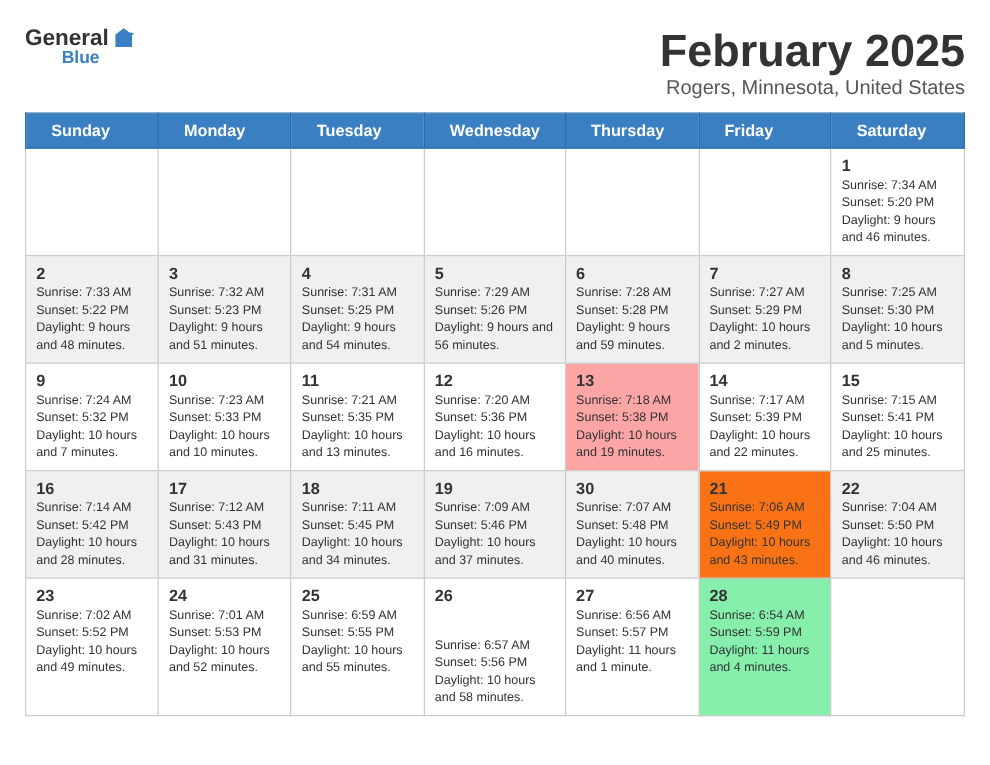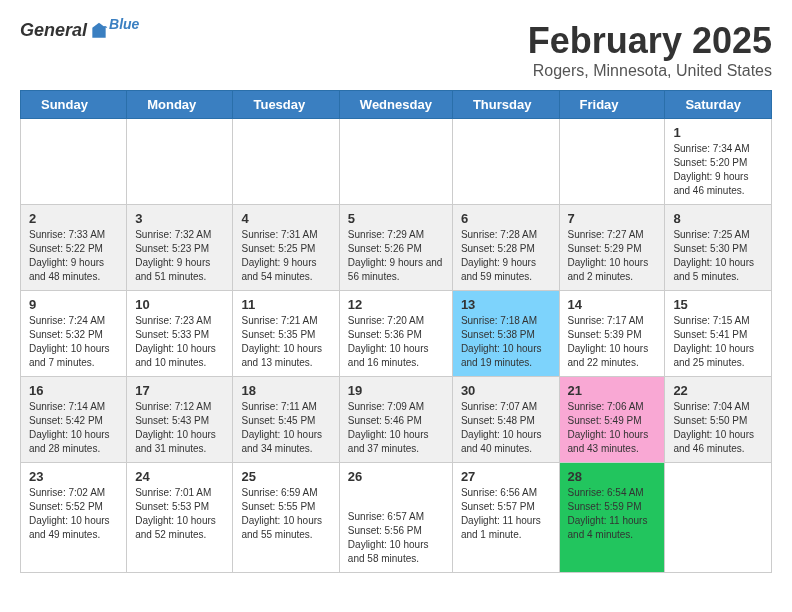--- a/index.html
+++ b/index.html
@@ -11,23 +11,22 @@
       padding: 20px;
     }
     .header-section {
       display: flex;
       align-items: flex-start;
       justify-content: space-between;
       margin-bottom: 10px;
     }
     .logo {
       display: flex;
-      flex-direction: row;
-      align-items: flex-start;
-      font-style: italic;
+      flex-direction: column;
+      align-items: center;
     }
     .logo-text {
       display: flex;
       align-items: center;
     }
     .logo-general {
       font-size: 18px;
       font-weight: bold;
       color: #333;
     }
@@ -210,21 +209,21 @@
           <div class="day-info" style="white-space: pre-line;">Sunrise: 7:21 AM
 Sunset: 5:35 PM
 Daylight: 10 hours and 13 minutes.</div>
         </td>
         <td style="background-color: rgb(255, 255, 255);">
           <span class="day-number">12</span>
           <div class="day-info" style="white-space: pre-line;">Sunrise: 7:20 AM
 Sunset: 5:36 PM
 Daylight: 10 hours and 16 minutes.</div>
         </td>
-        <td style="background-color: #7dd3fc;">
+        <td style="background-color: #fca5a5;">
           <span class="day-number">13</span>
           <div class="day-info" style="white-space: pre-line;">Sunrise: 7:18 AM
 Sunset: 5:38 PM
 Daylight: 10 hours and 19 minutes.</div>
         </td>
         <td style="background-color: rgb(255, 255, 255);">
           <span class="day-number">14</span>
           <div class="day-info" style="white-space: pre-line;">Sunrise: 7:17 AM
 Sunset: 5:39 PM
 Daylight: 10 hours and 22 minutes.</div>
@@ -260,21 +259,21 @@
           <div class="day-info" style="white-space: pre-line;">Sunrise: 7:09 AM
 Sunset: 5:46 PM
 Daylight: 10 hours and 37 minutes.</div>
         </td>
         <td style="background-color: rgb(240, 240, 240);">
           <span class="day-number">30</span>
           <div class="day-info" style="white-space: pre-line;">Sunrise: 7:07 AM
 Sunset: 5:48 PM
 Daylight: 10 hours and 40 minutes.</div>
         </td>
-        <td style="background-color: #f9a8d4;">
+        <td style="background-color: #f97316;">
           <span class="day-number">21</span>
           <div class="day-info" style="white-space: pre-line;">Sunrise: 7:06 AM
 Sunset: 5:49 PM
 Daylight: 10 hours and 43 minutes.</div>
         </td>
         <td style="background-color: rgb(240, 240, 240);">
           <span class="day-number">22</span>
           <div class="day-info" style="white-space: pre-line;">Sunrise: 7:04 AM
 Sunset: 5:50 PM
 Daylight: 10 hours and 46 minutes.</div>
@@ -304,21 +303,21 @@
           <div class="day-info" style="white-space: pre-line; margin-top: 26px;">Sunrise: 6:57 AM
 Sunset: 5:56 PM
 Daylight: 10 hours and 58 minutes.</div>
         </td>
         <td style="background-color: rgb(255, 255, 255);">
           <span class="day-number">27</span>
           <div class="day-info" style="white-space: pre-line;">Sunrise: 6:56 AM
 Sunset: 5:57 PM
 Daylight: 11 hours and 1 minute.</div>
         </td>
-        <td style="background-color: #22c55e;">
+        <td style="background-color: #86efac;">
           <span class="day-number">28</span>
           <div class="day-info" style="white-space: pre-line;">Sunrise: 6:54 AM
 Sunset: 5:59 PM
 Daylight: 11 hours and 4 minutes.</div>
         </td>
         <td class="empty" style="background-color: rgb(255, 255, 255);"></td>
       </tr>
     </tbody>
 </table>
 

